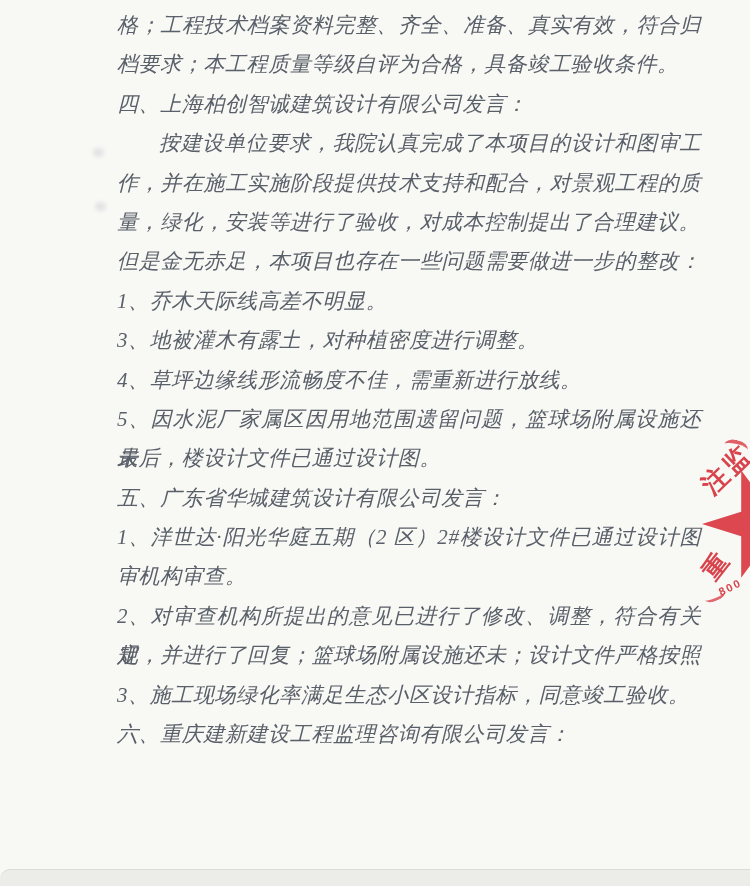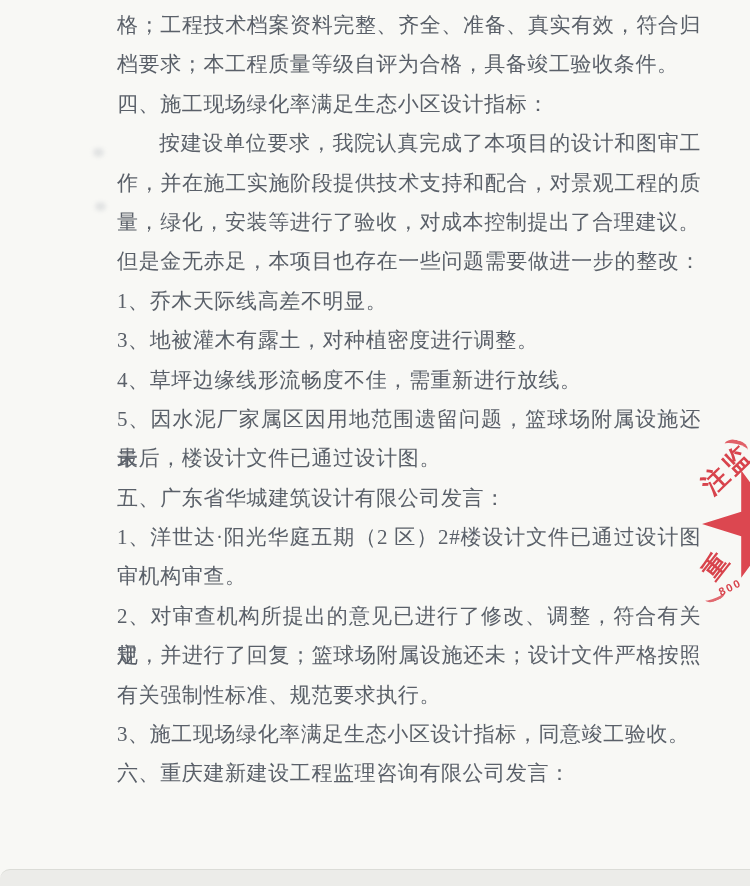--- a/index.html
+++ b/index.html
@@ -6,21 +6,21 @@
   .page{
     position:relative;
     width:750px;height:886px;
     margin:0 auto;
     background:linear-gradient(90deg,#ececе9 0px,#f6f6f3 16px,#f8f8f5 60px,#f9f9f6 100%);
     background-color:#f8f8f5;
     overflow:hidden;
     font-family:"Liberation Serif","DejaVu Serif",serif;
   }
   .textblock{
-    position:absolute;left:117px;top:6px;width:584px;
+    position:absolute;left:117px;top:6px;width:584px;font-style:italic;
   }
   .line{
     height:39.4px;line-height:39.4px;
     font-size:21px;color:#5a6069;
     letter-spacing:0.6px;
     white-space:nowrap;
   }
   .line.j{
     white-space:normal;
     text-align:justify;
@@ -81,36 +81,35 @@
   }
 </style>
 </head>
 <body>
 
 <div class="page">
 
   <div class="textblock">
       <div class="line j">格；工程技术档案资料完整、齐全、准备、真实有效，符合归</div>
       <div class="line">档要求；本工程质量等级自评为合格，具备竣工验收条件。</div>
-      <div class="line">四、施工现场绿化率满足生态小区设计指标：</div>
+      <div class="line">四、上海柏创智诚建筑设计有限公司发言：</div>
       <div class="line ind j">按建设单位要求，我院认真完成了本项目的设计和图审工</div>
       <div class="line j">作，并在施工实施阶段提供技术支持和配合，对景观工程的质</div>
       <div class="line">量，绿化，安装等进行了验收，对成本控制提出了合理建议。</div>
       <div class="line j">但是金无赤足，本项目也存在一些问题需要做进一步的整改：</div>
       <div class="line">1、乔木天际线高差不明显。</div>
       <div class="line">3、地被灌木有露土，对种植密度进行调整。</div>
       <div class="line">4、草坪边缘线形流畅度不佳，需重新进行放线。</div>
       <div class="line j">5、因水泥厂家属区因用地范围遗留问题，篮球场附属设施还未</div>
       <div class="line">最后，楼设计文件已通过设计图。</div>
       <div class="line">五、广东省华城建筑设计有限公司发言：</div>
       <div class="line j">1、洋世达·阳光华庭五期（2 区）2#楼设计文件已通过设计图</div>
       <div class="line">审机构审查。</div>
       <div class="line j">2、对审查机构所提出的意见已进行了修改、调整，符合有关规</div>
       <div class="line j">定，并进行了回复；篮球场附属设施还未；设计文件严格按照</div>
-      <div class="line">有关强制性标准、规范要求执行。</div>
       <div class="line">3、施工现场绿化率满足生态小区设计指标，同意竣工验收。</div>
       <div class="line">六、重庆建新建设工程监理咨询有限公司发言：</div>
     </div>
 
   <div class="smudge s1"></div>
   <div class="smudge s2"></div>
 
   <div class="stamp">
     <span class="st-frag"></span>
     <span class="st-top">注监</span>

